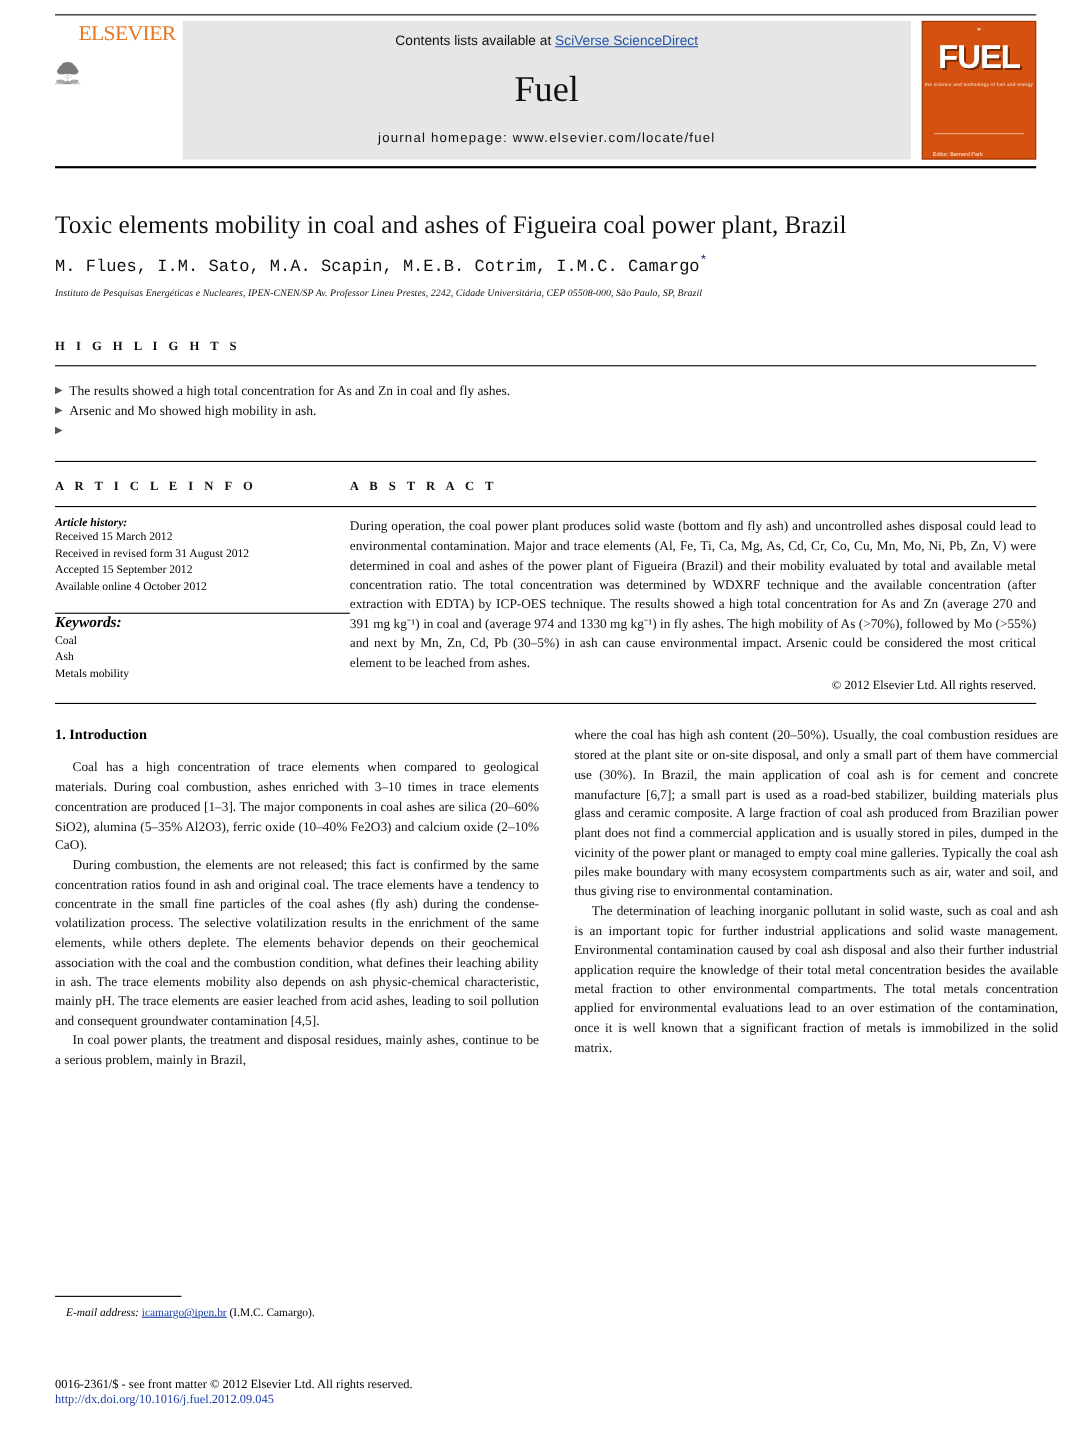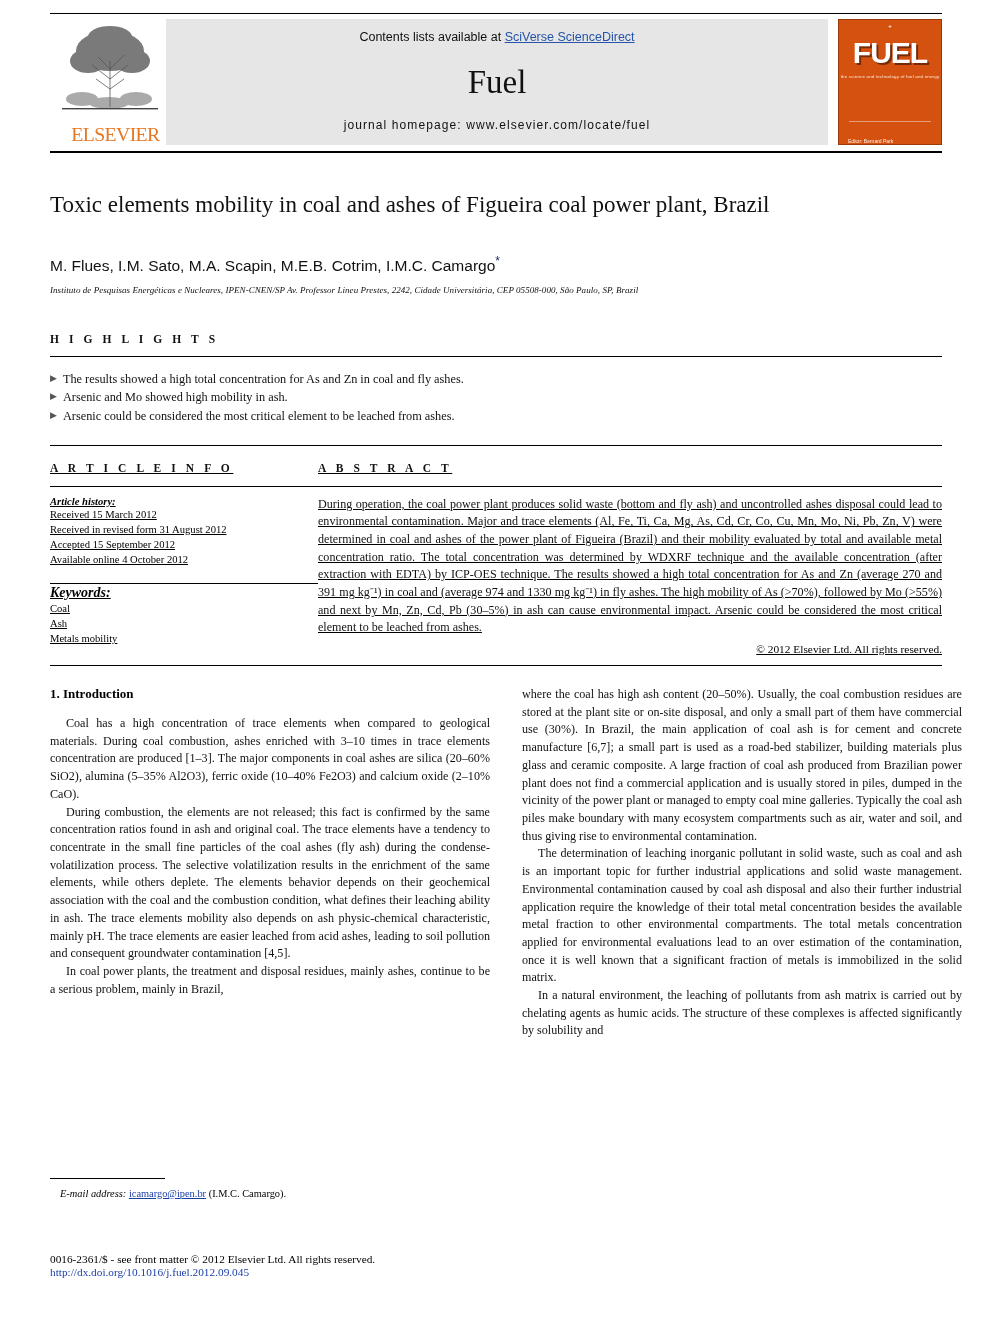--- a/index.html
+++ b/index.html
@@ -34,23 +34,23 @@
   .banner {
     display: flex;
     align-items: stretch;
     height: 126px;
     margin-top: 5px;
   }
   .elsevier-logo {
     width: 108px;
     flex: 0 0 108px;
     display: flex;
-    flex-direction: column;
+    flex-direction: row;
     justify-content: space-between;
-    align-items: flex-end;
+    align-items: flex-start;
     padding: 2px 0 1px 0;
   }
   .tree-svg { display:block; }
   .elsevier-word {
     font-family: "Liberation Serif", serif;
     font-size: 19px;
     letter-spacing: -0.6px;
     color: #E87722;
     font-weight: 400;
     line-height: 1;
@@ -133,23 +133,23 @@
 
   
   .title {
     font-family: "Liberation Serif", serif;
     font-size: 23px;
     line-height: 1.2;
     margin-top: 38px;
     color: #111;
   }
   .authors {
-    font-family: Liberation Sans, sans-serif;
+    font-family: Liberation Mono, monospace;
     font-size: 15.5px;
-    margin-top: 35px;
+    margin-top: 11px;
     color: #111;
   }
   .authors .star { color: #1a2a6c; font-size: 12px; vertical-align: super; }
   .affiliation {
     font-family: "Liberation Serif", serif;
     font-style: italic;
     font-size: 9px;
     margin-top: 10px;
     color: #111;
     letter-spacing: .05px;
@@ -181,21 +181,20 @@
     font-size: 9px;
     margin-right: 6px;
     line-height: 1.9;
   }
   .highlights-end-rule { margin-top: 19px; border-top: 1.5px solid #000; }
 
   
   .info-abs {
     display: flex;
     margin-top: 16px;
-    text-decoration: underline;
   }
   .col-info { width: 268px; flex: 0 0 268px; }
   .col-abs { flex: 1 1 auto; }
 
   .info-rule { margin-top: 12px; border-top: 1.3px solid #000; }
   .history-head {
     font-family: "Liberation Serif", serif;
     font-style: italic;
     font-weight: bold;
     font-size: 10.6px;
@@ -364,21 +363,20 @@
       <div class="hl-item">
         <span class="hl-arrow">▶</span>
         <span>The results showed a high total concentration for As and Zn in coal and fly ashes.</span>
       </div>
       <div class="hl-item">
         <span class="hl-arrow">▶</span>
         <span>Arsenic and Mo showed high mobility in ash.</span>
       </div>
       <div class="hl-item">
         <span class="hl-arrow">▶</span>
-        <span>Arsenic could be considered the most critical element to be leached from ashes.</span>
       </div>
     </div>
     <div class="highlights-end-rule"></div>
   </div>
 
   <div class="info-abs">
 
     <div class="col-info">
       <div class="sec-head">A R T I C L E   I N F O</div>
       <div class="info-rule"></div>
@@ -408,21 +406,20 @@
   <div class="body-cols">
     <div class="bcol left">
       <div class="h2">1. Introduction</div>
       <p class="para">Coal has a high concentration of trace elements when compared to geological materials. During coal combustion, ashes enriched with 3–10 times in trace elements concentration are produced [1–3]. The major components in coal ashes are silica (20–60% SiO2), alumina (5–35% Al2O3), ferric oxide (10–40% Fe2O3) and calcium oxide (2–10% CaO).</p>
       <p class="para">During combustion, the elements are not released; this fact is confirmed by the same concentration ratios found in ash and original coal. The trace elements have a tendency to concentrate in the small fine particles of the coal ashes (fly ash) during the condense-volatilization process. The selective volatilization results in the enrichment of the same elements, while others deplete. The elements behavior depends on their geochemical association with the coal and the combustion condition, what defines their leaching ability in ash. The trace elements mobility also depends on ash physic-chemical characteristic, mainly pH. The trace elements are easier leached from acid ashes, leading to soil pollution and consequent groundwater contamination [4,5].</p>
       <p class="para">In coal power plants, the treatment and disposal residues, mainly ashes, continue to be a serious problem, mainly in Brazil,</p>
     </div>
     <div class="bcol right">
       <p class="para" style="text-indent:0">where the coal has high ash content (20–50%). Usually, the coal combustion residues are stored at the plant site or on-site disposal, and only a small part of them have commercial use (30%). In Brazil, the main application of coal ash is for cement and concrete manufacture [6,7]; a small part is used as a road-bed stabilizer, building materials plus glass and ceramic composite. A large fraction of coal ash produced from Brazilian power plant does not find a commercial application and is usually stored in piles, dumped in the vicinity of the power plant or managed to empty coal mine galleries. Typically the coal ash piles make boundary with many ecosystem compartments such as air, water and soil, and thus giving rise to environmental contamination.</p>
       <p class="para">The determination of leaching inorganic pollutant in solid waste, such as coal and ash is an important topic for further industrial applications and solid waste management. Environmental contamination caused by coal ash disposal and also their further industrial application require the knowledge of their total metal concentration besides the available metal fraction to other environmental compartments. The total metals concentration applied for environmental evaluations lead to an over estimation of the contamination, once it is well known that a significant fraction of metals is immobilized in the solid matrix.</p>
-      <p class="para">In a natural environment, the leaching of pollutants from ash matrix is carried out by chelating agents as humic acids. The structure of these complexes is affected significantly by solubility and</p>
     </div>
   </div>
 
 </div>
 
 <div class="footnote-wrap">
   <div class="foot-rule"></div>
   <div class="foot-line" style="padding-left:10px">
     <span class="em">E-mail address:</span>
     <a class="link" href="#">icamargo@ipen.br</a>

